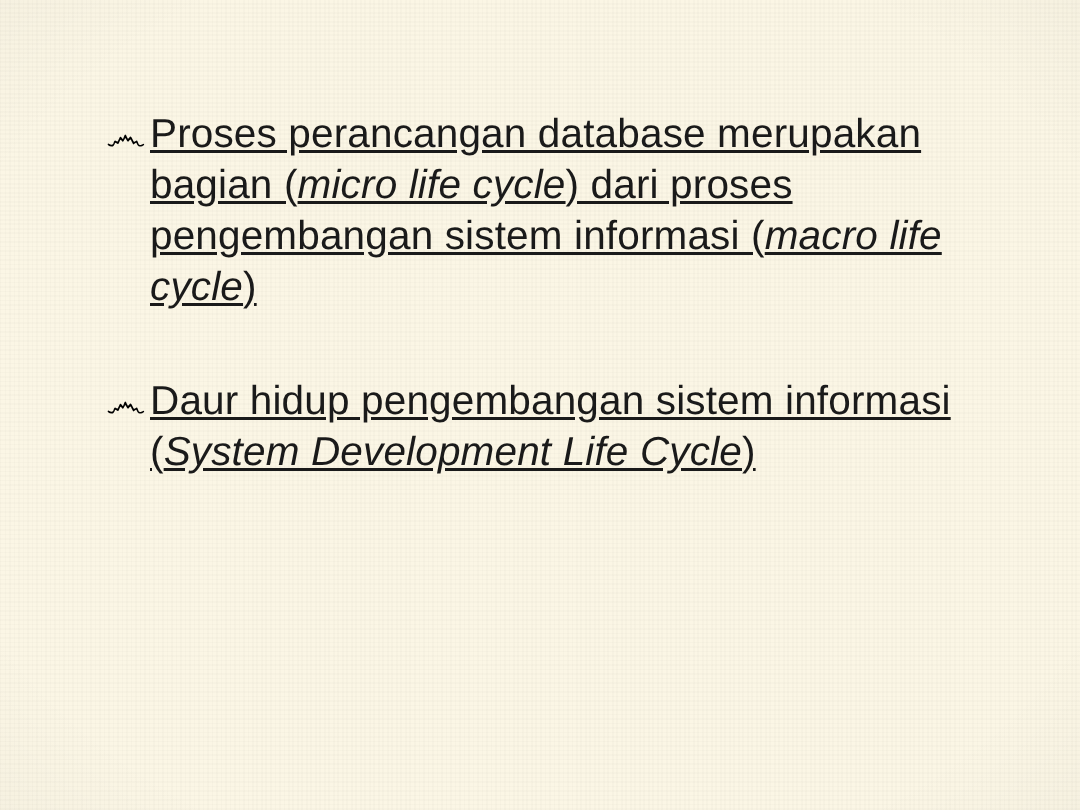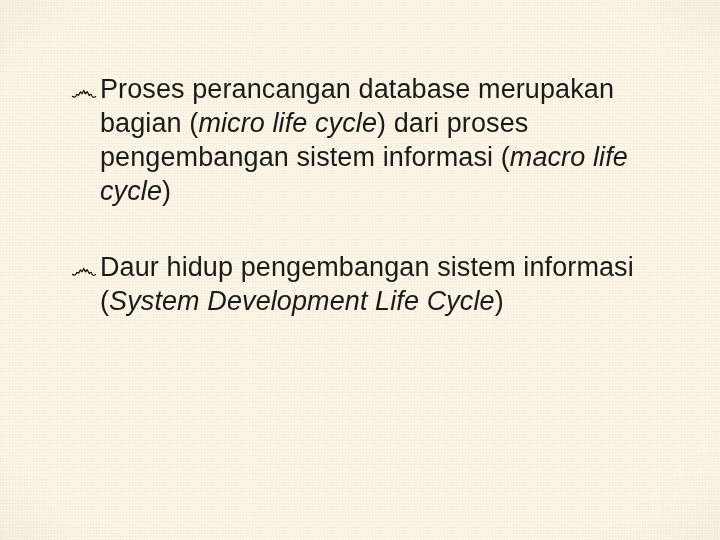--- a/index.html
+++ b/index.html
@@ -41,20 +41,21 @@
     margin-top: 2px;
     flex-shrink: 0;
     width: 28px;
     text-align: center;
   }
   .text {
     font-size: 27px;
     line-height: 34px;
     color: #1a1a1a;
     letter-spacing: 0.1px;
+    text-decoration: underline;
   }
   .italic {
     font-style: italic;
   }
 </style>
 </head>
 <body>
 
 <div class="slide">
   <div class="content">

